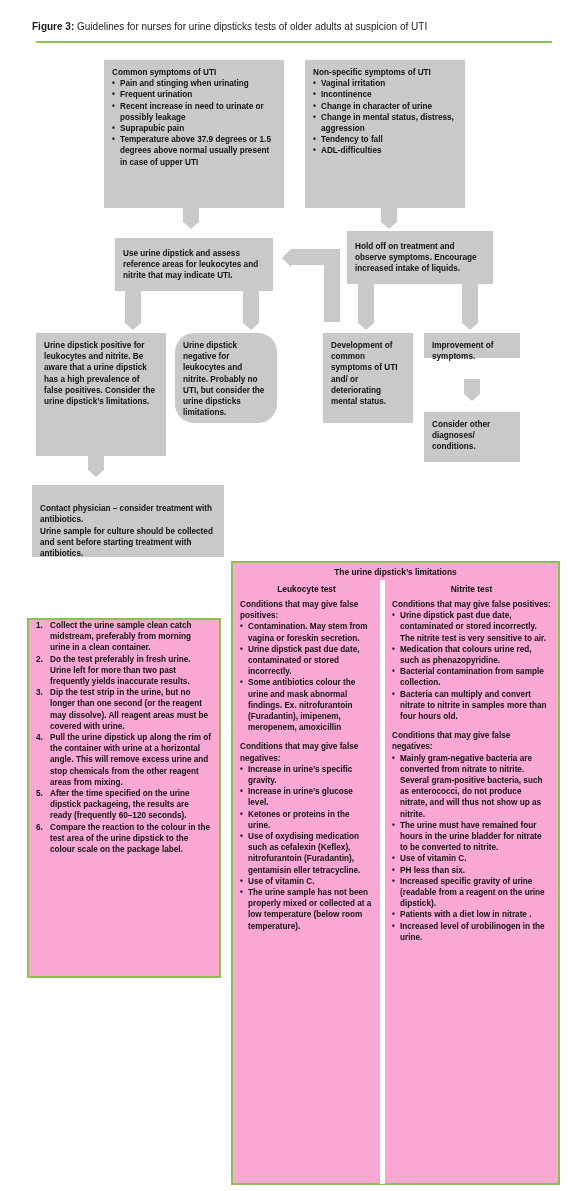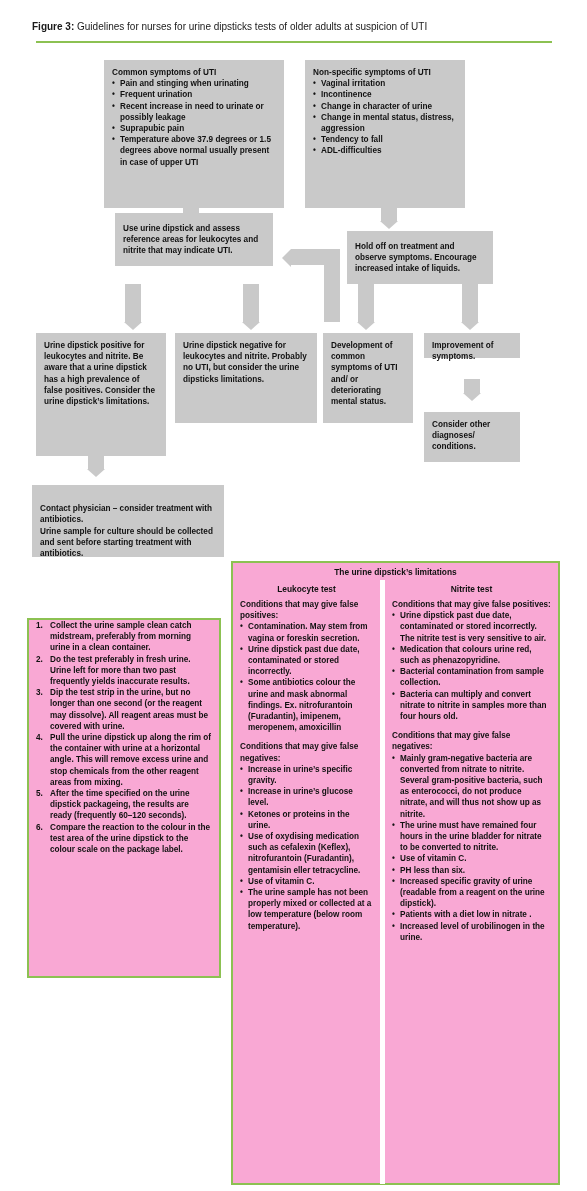--- a/index.html
+++ b/index.html
@@ -139,21 +139,21 @@
     <li>ADL-difficulties</li>
   </ul>
 </div>
 
 <div class="arrow-down" style="left:183px; top:208px; width:16px; height:13px;"></div>
 <div class="arrow-head-down" style="left:182px; top:221px;"></div>
 
 <div class="arrow-down" style="left:381px; top:208px; width:16px; height:13px;"></div>
 <div class="arrow-head-down" style="left:380px; top:221px;"></div>
 
-<div class="gbox" style="left:115px; top:213px; width:158px; height:53px; display:flex; align-items:center;">
+<div class="gbox" style="left:115px; top:238px; width:158px; height:53px; display:flex; align-items:center;">
   <div>Use urine dipstick and assess reference areas for leukocytes and nitrite that may indicate UTI.</div>
 </div>
 
 <div class="gbox" style="left:347px; top:231px; width:146px; height:53px; display:flex; align-items:center;">
   <div>Hold off on treatment and observe symptoms. Encourage increased intake of liquids.</div>
 </div>
 
 <div class="arrow-down" style="left:324px; top:249px; width:16px; height:73px;"></div>
 <div class="arrow-down" style="left:291px; top:249px; width:34px; height:16px;"></div>
 <div class="arrow-head-left" style="left:282px; top:249px;"></div>
@@ -167,21 +167,21 @@
 <div class="arrow-down" style="left:358px; top:284px; width:16px; height:38px;"></div>
 <div class="arrow-head-down" style="left:357px; top:322px;"></div>
 
 <div class="arrow-down" style="left:462px; top:284px; width:16px; height:38px;"></div>
 <div class="arrow-head-down" style="left:461px; top:322px;"></div>
 
 <div class="gbox" style="left:36px; top:333px; width:130px; height:123px;">
   <div>Urine dipstick positive for leukocytes and nitrite. Be aware that a urine dipstick has a high prevalence of false positives. Consider the urine dipstick’s limitations.</div>
 </div>
 
-<div class="gbox" style="left:175px; top:333px; width:142px; height:90px;">
+<div class="gbox" style="left:175px; top:333px; width:102px; height:90px;border-radius:19px;">
   <div>Urine dipstick negative for leukocytes and nitrite. Probably no UTI, but consider the urine dipsticks limitations.</div>
 </div>
 
 <div class="gbox" style="left:323px; top:333px; width:90px; height:90px;">
   <div>Development of common symptoms of UTI and/ or deteriorating mental status.</div>
 </div>
 
 <div class="gbox" style="left:424px; top:333px; width:96px; height:25px;">
   <div>Improvement of symptoms.</div>
 </div>

